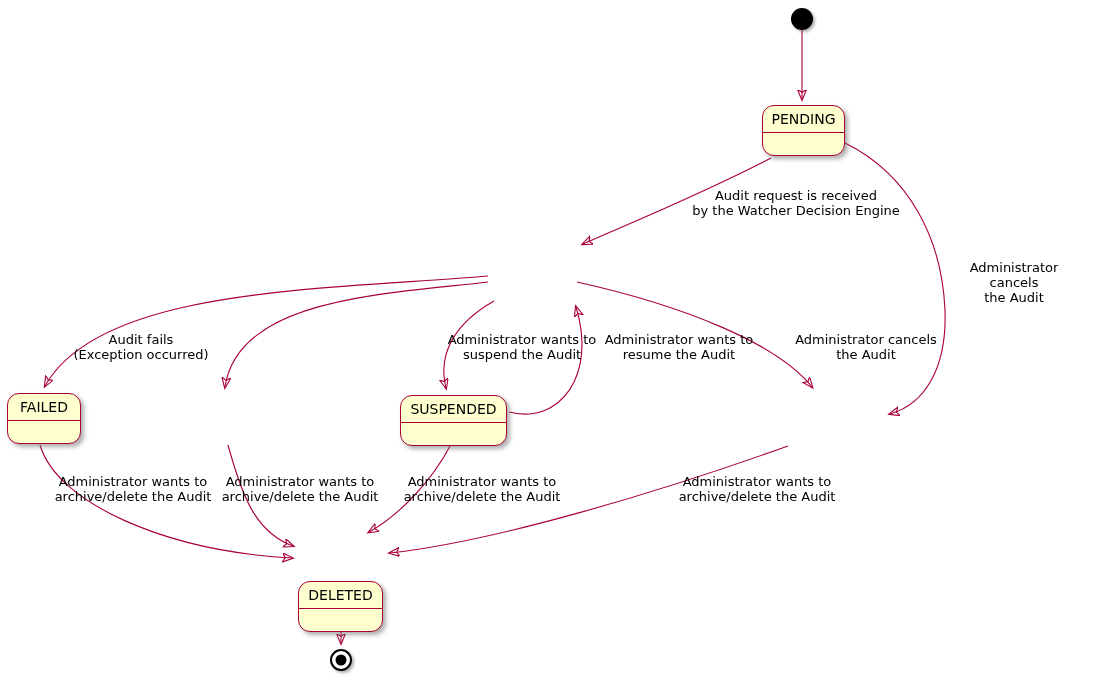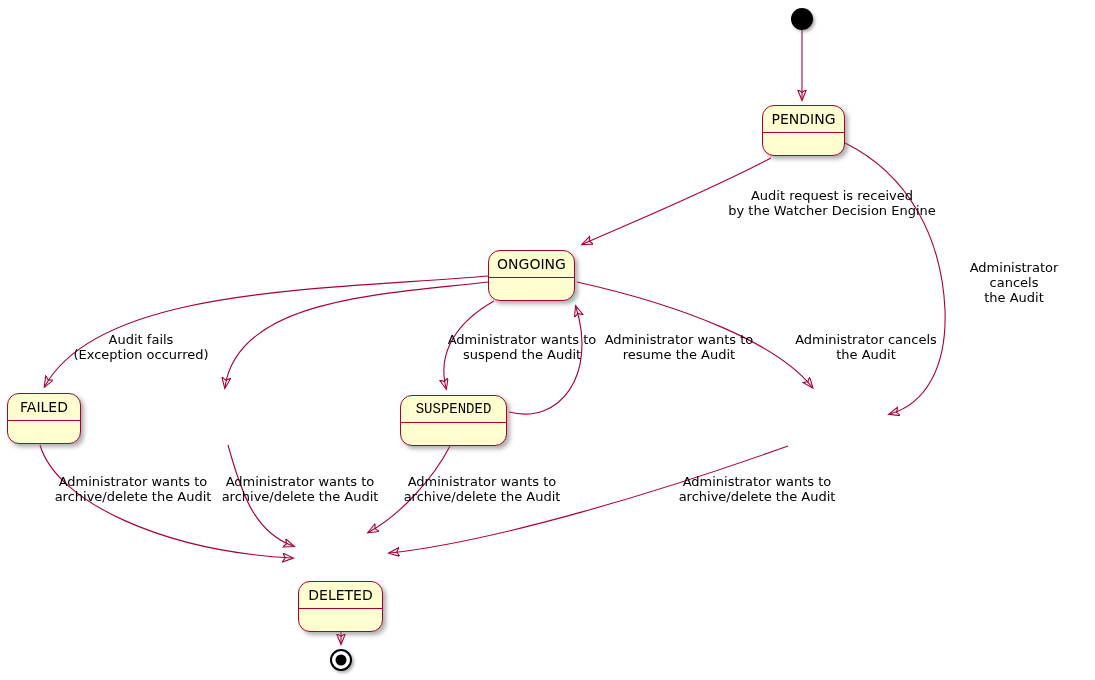--- a/index.html
+++ b/index.html
@@ -104,47 +104,43 @@
     <path d="M 341 589 L 341 643" marker-end="url(#arr)" stroke="#A80036"></path>
   </svg>
 
   <div class="initial-state" style="left:791px; top:8px;"></div>
 
   <div class="state" style="left:762px; top:105px; width:83px;">
     <div class="state-title">PENDING</div>
     <div class="state-body"></div>
   </div>
 
-  <div class="state" style="left:488px; top:250px; width:87px;">
-    <div class="state-title">ONGOING</div>
-    <div class="state-body"></div>
-  </div>
 
   <div class="state" style="left:7px; top:393px; width:74px;">
     <div class="state-title">FAILED</div>
     <div class="state-body"></div>
   </div>
 
 
-  <div class="state" style="left:400px; top:395px; width:107px;font-family:Liberation Mono, monospace;">
+  <div class="state" style="left:400px; top:395px; width:107px;">
     <div class="state-title">SUSPENDED</div>
     <div class="state-body"></div>
   </div>
 
 
   <div class="state" style="left:298px; top:539px; width:85px;margin-top:42px;">
     <div class="state-title">DELETED</div>
     <div class="state-body"></div>
   </div>
 
   <div class="final-state" style="left:330px; top:649px;">
     <div class="final-inner"></div>
   </div>
 
-  <div class="edge-label" style="left:832px; top:188px;">Audit request is received
+  <div class="edge-label" style="left:796px; top:188px;">Audit request is received
 by the Watcher Decision Engine</div>
   <div class="edge-label" style="left:1014px; top:260px;">Administrator cancels
 the Audit</div>
   <div class="edge-label" style="left:141px; top:332px;">Audit fails
 (Exception occurred)</div>
   <div class="edge-label" style="left:522px; top:332px;">Administrator wants to
 suspend the Audit</div>
   <div class="edge-label" style="left:679px; top:332px;">Administrator wants to
 resume the Audit</div>
   <div class="edge-label" style="left:866px; top:332px;">Administrator cancels

